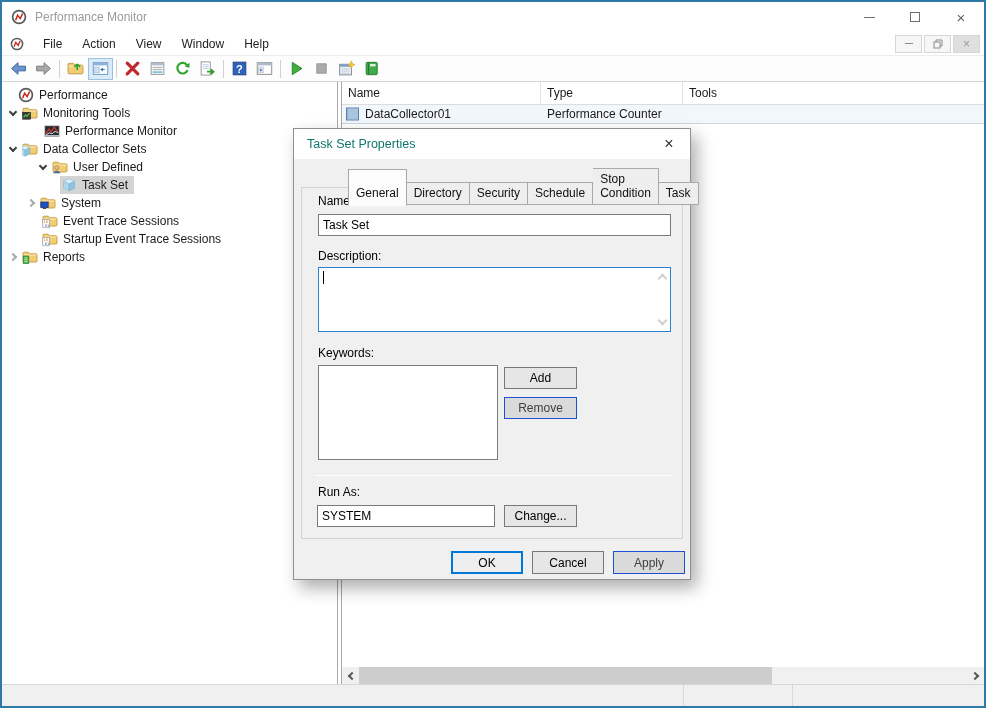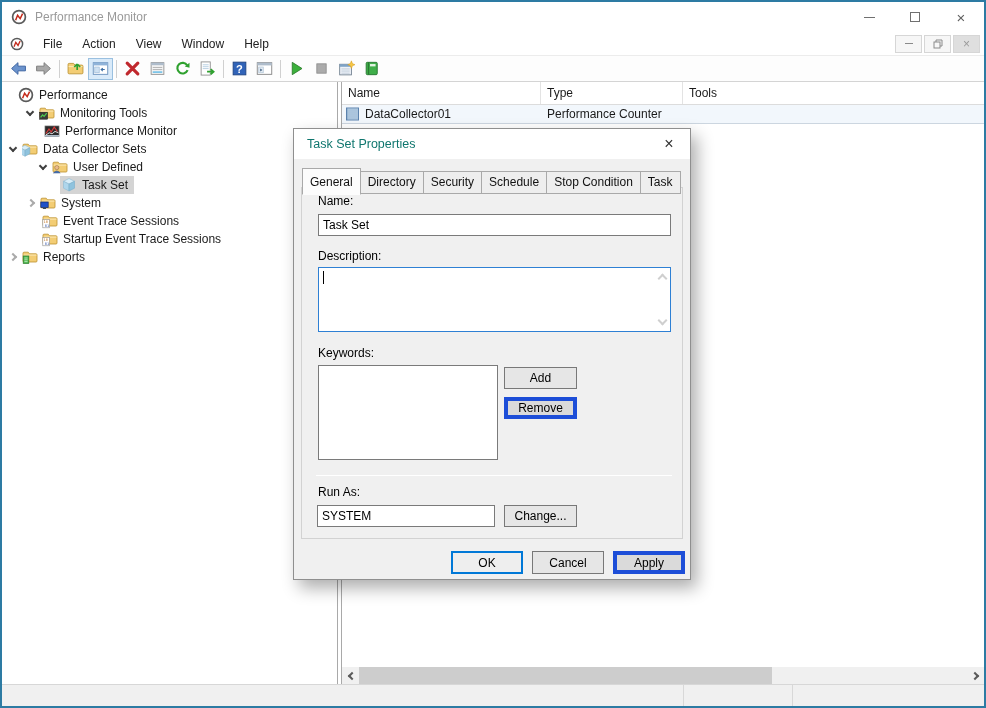--- a/index.html
+++ b/index.html
@@ -76,32 +76,32 @@
   .sb-seg.s3 { width:192px; border-left:1px solid #d8d8d8; }
 
   
   .dialog { position:absolute; left:293px; top:128px; width:398px; height:452px; background:#f0f0f0; border:1px solid #8f8f8f; box-shadow:6px 8px 16px rgba(0,0,0,.32); z-index:10; }
   .dlg-titlebar { height:30px; background:#fff; display:flex; align-items:center; }
   .dlg-title { margin-left:13px; color:#0f766e; font-size:12.5px; }
   .dlg-close { margin-left:auto; width:42px; height:100%; display:flex; align-items:center; justify-content:center; font-size:16px; color:#333; }
   .dlg-tabs { position:absolute; left:8px; top:39px; display:flex; align-items:flex-end; z-index:3; }
   .dlg-tab { padding:3px 7px 4px 7px; background:#eeeeee; border:1px solid #a9a9a9; border-left:none; color:#111; }
   .dlg-tab:first-child { border-left:1px solid #a9a9a9; }
-  .dlg-tab.active { background:#fcfcfc; padding-top:6px; padding-bottom:5px; border-left:1px solid #a9a9a9; border-bottom:1px solid #fcfcfc; position:relative; margin-bottom:-1px; }
+  .dlg-tab.active { background:#fcfcfc; padding-top:16px; padding-bottom:5px; border-left:1px solid #a9a9a9; border-bottom:1px solid #fcfcfc; position:relative; margin-bottom:-1px;margin-left:46px; }
   .dlg-page { position:absolute; left:7px; right:7px; top:58px; bottom:40px; background:#f0f0f0; border:1px solid #d2d2d2; }
   .dlg-label { position:absolute; color:#000; }
   .dlg-input { position:absolute; background:#fff; border:1px solid #7a7a7a; padding:3px 4px 0 4px; color:#000; }
   .dlg-textarea { position:absolute; background:#fff; border:1px solid #2e80d4; }
   .caret { position:absolute; left:4px; top:3px; width:1px; height:13px; background:#000; }
   .ta-chev { position:absolute; right:4px; width:7px; height:7px; }
   .ta-chev.up { top:7px; border-left:2px solid #cfcfcf; border-bottom:2px solid #cfcfcf; transform:rotate(135deg); }
   .ta-chev.down { bottom:7px; border-left:2px solid #cfcfcf; border-bottom:2px solid #cfcfcf; transform:rotate(-45deg); }
   .dlg-listbox { position:absolute; background:#fff; border:1px solid #7a7a7a; }
   .dlg-btn { position:absolute; display:flex; align-items:center; justify-content:center; background:#e6e6e6; border:1px solid #787878; color:#000; }
-  .dlg-btn.disabled { background:#dadada; border:4px solid #1d4ed8; color:#000000; }
+  .dlg-btn.disabled { background:#dadada; border:1px solid #1d4ed8; color:#404040; }
   .dlg-btn.default { border:2px solid #0078d7; background:#eeeeee; }
   .dlg-sep { position:absolute; height:1px; background:#a8a8a8; border-bottom:1px solid #fff; }
 </style>
 </head>
 <body>
 
 <svg width="0" height="0" style="position:absolute" aria-hidden="true">
   <defs>
     <symbol id="i-perfmon" viewBox="0 0 16 16">
       <circle cx="8" cy="8" r="6.4" fill="#fff" stroke="#5a5a5a" stroke-width="1.7"></circle>
@@ -348,21 +348,21 @@
 
   <div class="main">
 
     <div class="tree-pane">
       <div class="trow" style="padding-left:16px">
         <svg class="ticon">
             <use href="#i-perfmon"></use>
           </svg>
         <span class="tlabel">Performance</span>
       </div>
-      <div class="trow" style="padding-left:19px">
+      <div class="trow" style="padding-left:2px">
         <span class="chev-wrap">
             <span class="chev open"></span>
           </span>
         <svg class="ticon">
             <use href="#i-folder-chart"></use>
           </svg>
         <span class="tlabel">Monitoring Tools</span>
       </div>
       <div class="trow" style="padding-left:42px">
         <svg class="ticon">

